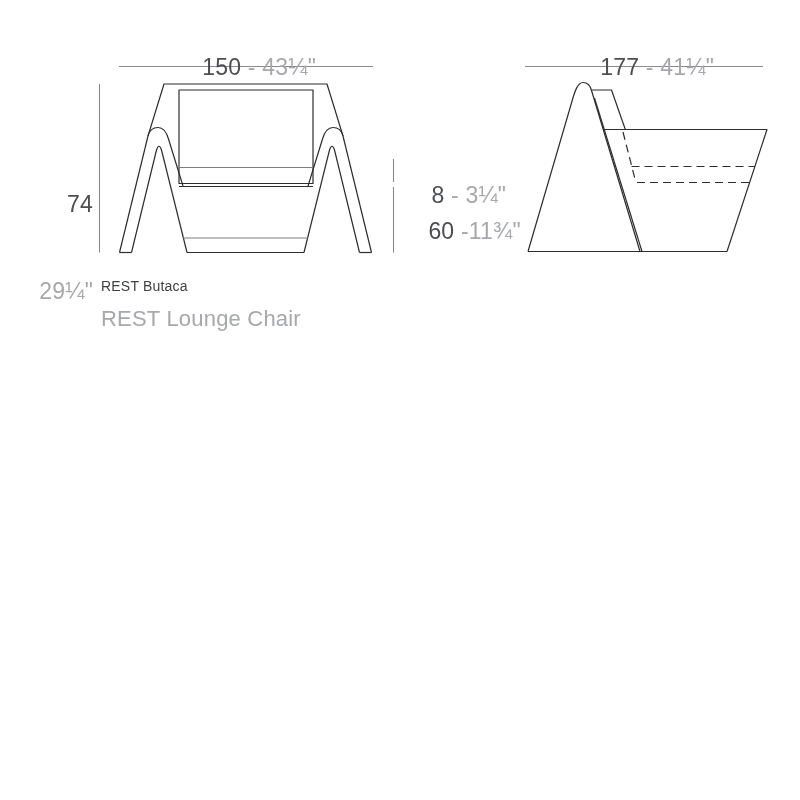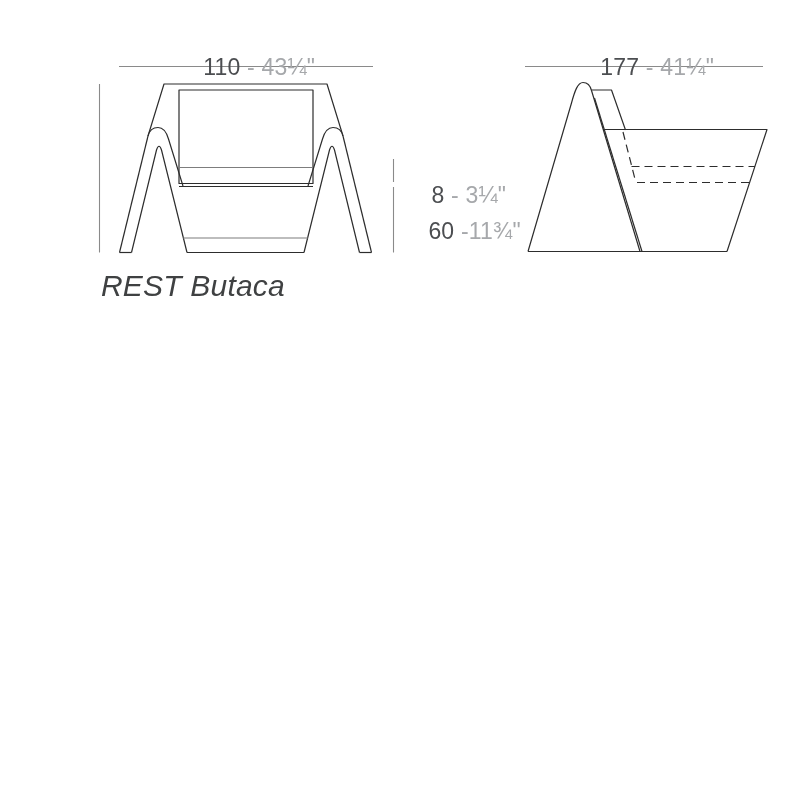--- a/index.html
+++ b/index.html
@@ -46,25 +46,24 @@
     white-space: pre;
     color: var(--cm-text);
     letter-spacing: 0.2px;
   }
   .cm   { color: var(--cm-text); }
   .inch { color: var(--inch-text); }
   .label.centered { text-align: center; }
   .height-block { text-align: right; line-height: 29px; }
   .title-es {
     position: absolute;
-    font-size: 30px;
+    font-size: 14px;
     line-height: 24px;
     color: var(--title-dark);
     letter-spacing: 0.2px;
-    font-style: italic;
   }
   .title-en {
     position: absolute;
     font-size: 22px;
     line-height: 24px;
     color: var(--title-gray);
     letter-spacing: 0.2px;
   }
 </style>
 </head>
@@ -121,31 +120,36 @@
 
       <path class="ln-dark" d="M528,251.5 H727"></path>
 
       <path class="ln-dash" d="M623,132 L635.5,181"></path>
       <path class="ln-dash" d="M631.5,166.5 H755"></path>
       <path class="ln-dash" d="M637,182.5 H749.5"></path>
     </g>
   </svg>
 
   <div class="label centered" style="left:119px; top:33px; width:254px;">
-    <span class="cm">110</span><span class="inch"> - </span><span class="inch">43¼"</span>
+    <span class="cm">150</span><span class="inch"> - </span><span class="inch">43¼"</span>
   </div>
 
   <div class="label centered" style="left:525px; top:33px; width:238px;">
     <span class="cm">177</span><span class="inch"> - </span><span class="inch">41¼"</span>
   </div>
 
+  <div class="label height-block" style="left:8px; top:132px; width:85px;">
+    <div class="cm">74</div>
+    <div class="inch">29¼"</div>
+  </div>
 
   <div class="label" style="left:405px; top:161px;">
     <span class="cm">8</span><span class="inch"> - </span><span class="inch">3¼"</span>
   </div>
 
   <div class="label" style="left:402px; top:197px;">
     <span class="cm">60</span><span class="inch"> -</span><span class="inch">11¾"</span>
   </div>
 
   <div class="title-es" style="left:101px; top:274px;">REST Butaca</div>
+  <div class="title-en" style="left:101px; top:307px;">REST Lounge Chair</div>
 
 </div>
 
 </body></html>

